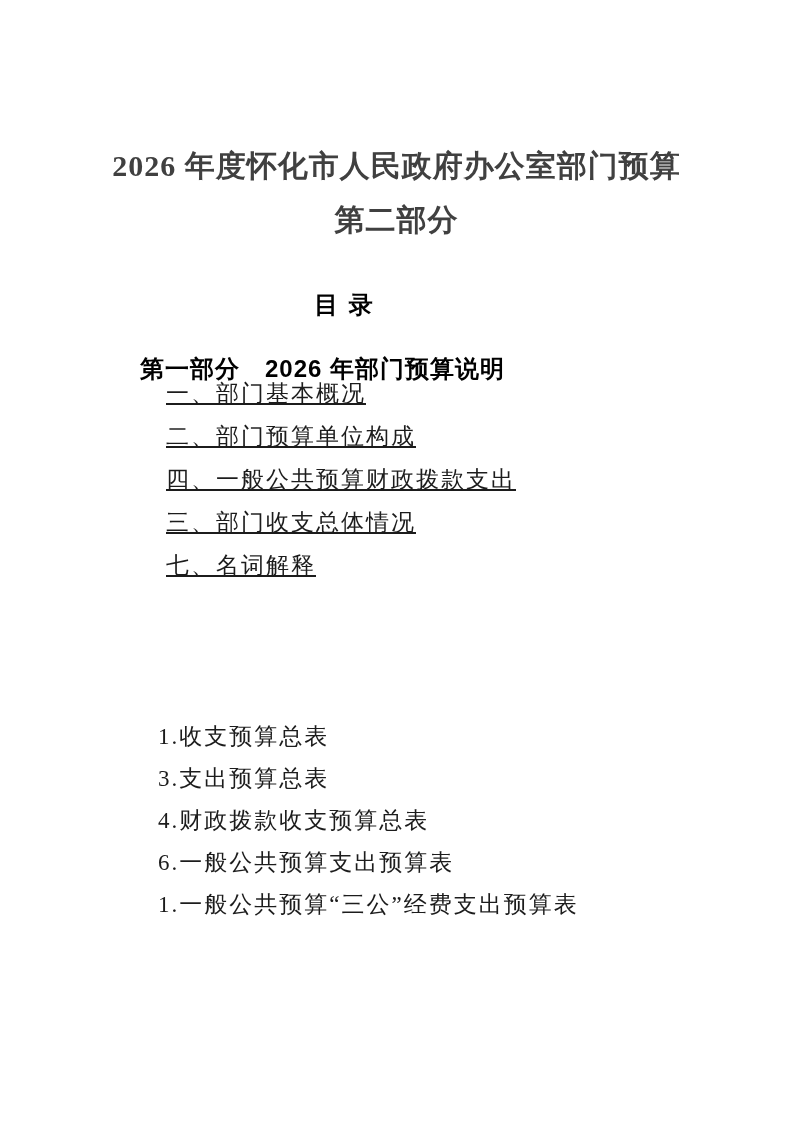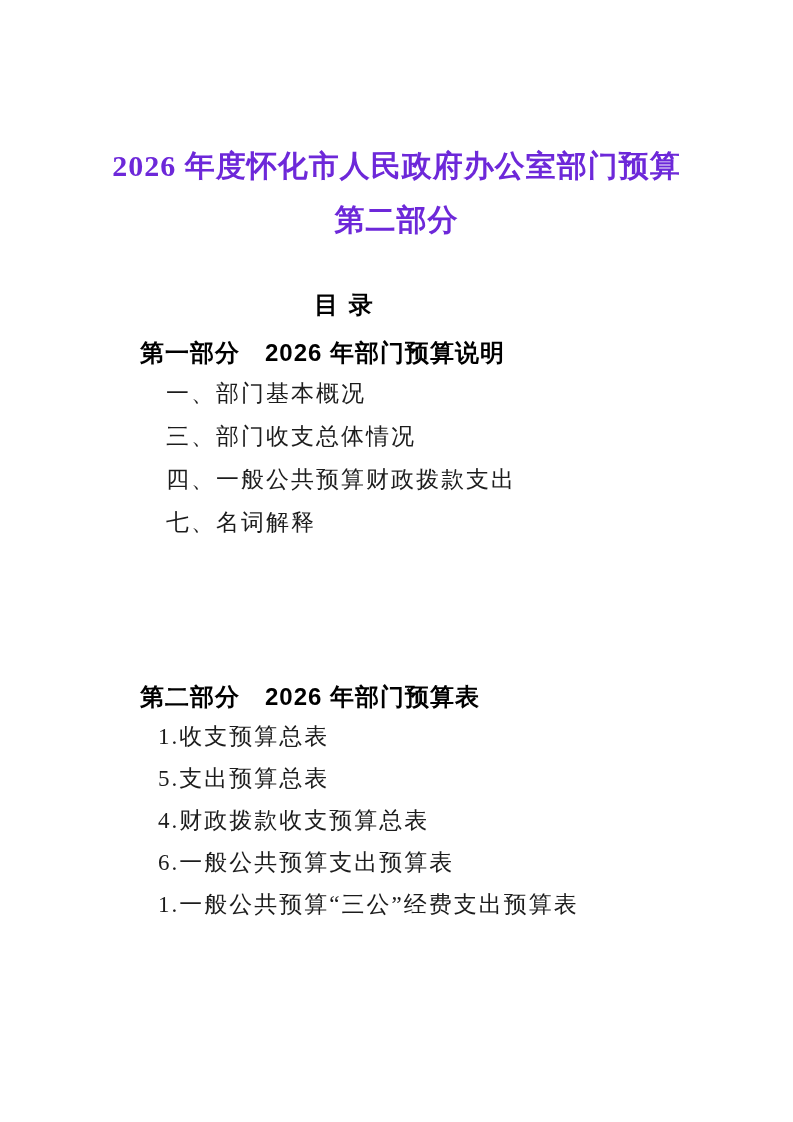--- a/index.html
+++ b/index.html
@@ -20,21 +20,21 @@
   .doc-title {
     position: absolute;
     left: 0;
     width: 793px;
     text-align: center;
     font-family: "Liberation Serif", "DejaVu Serif", serif;
     font-weight: bold;
     font-size: 30px;
     line-height: 40px;
     letter-spacing: 1px;
-    color: #6d28d9;
+    color: #404040;
     white-space: nowrap;
   }
   .doc-title.line1 { top: 146px; }
   .doc-title.line2 { top: 200px; }
   .toc-heading {
     position: absolute;
     top: 292px;
     left: 0;
     width: 641px;
     padding-left: 48px;
@@ -49,64 +49,65 @@
   .section-heading {
     position: absolute;
     left: 140px;
     font-family: "Liberation Sans", "DejaVu Sans", sans-serif;
     font-weight: bold;
     font-size: 24px;
     line-height: 26px;
     letter-spacing: 1px;
     color: #000000;
     white-space: nowrap;
+    margin-top: 16px;
   }
   .section-heading.sec1 { top: 340px; }
   .section-heading.sec2 { top: 684px; }
   ul.toc-list {
     position: absolute;
     list-style: none;
     font-family: "Liberation Serif", "DejaVu Serif", serif;
     font-size: 23px;
     letter-spacing: 2px;
     color: #1c1c1c;
   }
   ul.toc-list li {
     display: flex;
     align-items: center;
     white-space: nowrap;
   }
-  ul.list1 { top: 372px; left: 166px; }
+  ul.list1 { top: 372px; left: 166px; text-decoration: underline; }
   ul.list1 li { height: 43px; }
   ul.list2 { top: 715px; left: 158px; }
   ul.list2 li { height: 42px; }
 </style>
 </head>
 <body>
 
 <div class="page">
 
   <div class="doc-title line1">2026 年度怀化市人民政府办公室部门预算</div>
 
   <div class="doc-title line2">第二部分</div>
 
   <div class="toc-heading">目 录</div>
 
   <div class="section-heading sec1">第一部分　2026 年部门预算说明</div>
 
   <ul class="toc-list list1">
     <li>一、部门基本概况</li>
+    <li>二、部门预算单位构成</li>
+    <li>四、一般公共预算财政拨款支出</li>
     <li>三、部门收支总体情况</li>
-    <li>四、一般公共预算财政拨款支出</li>
     <li>七、名词解释</li>
   </ul>
 
-  <div class="section-heading sec2">第二部分　2026 年部门预算表</div>
 
   <ul class="toc-list list2">
     <li>1.收支预算总表</li>
-    <li>5.支出预算总表</li>
+    <li>3.支出预算总表</li>
     <li>4.财政拨款收支预算总表</li>
     <li>6.一般公共预算支出预算表</li>
     <li>1.一般公共预算“三公”经费支出预算表</li>
   </ul>
 
 </div>
 
 </body></html>

